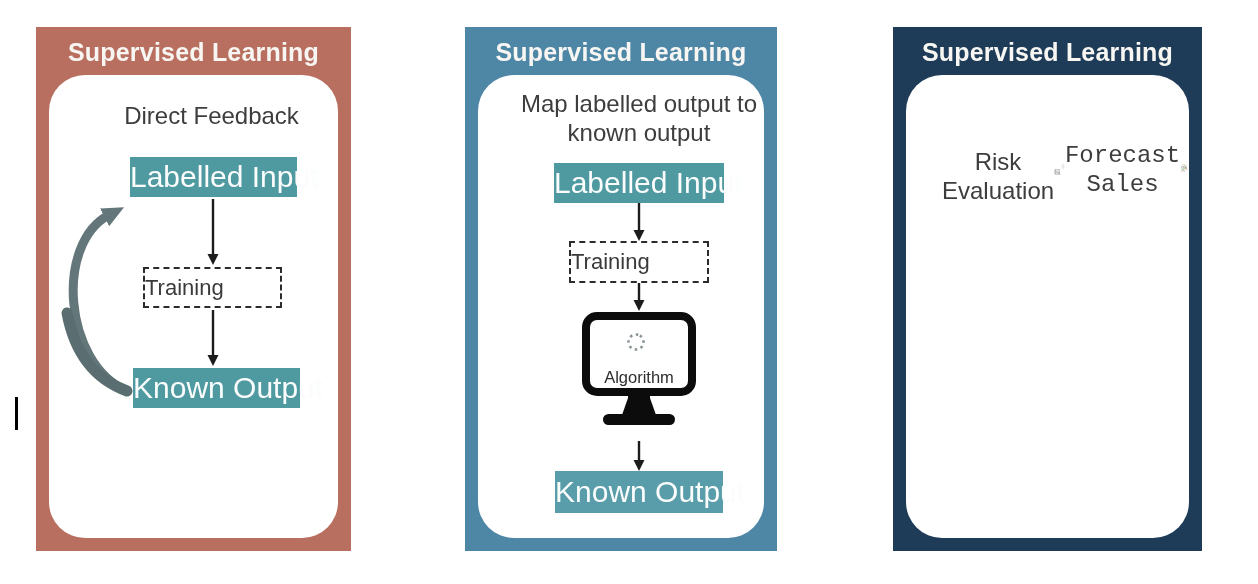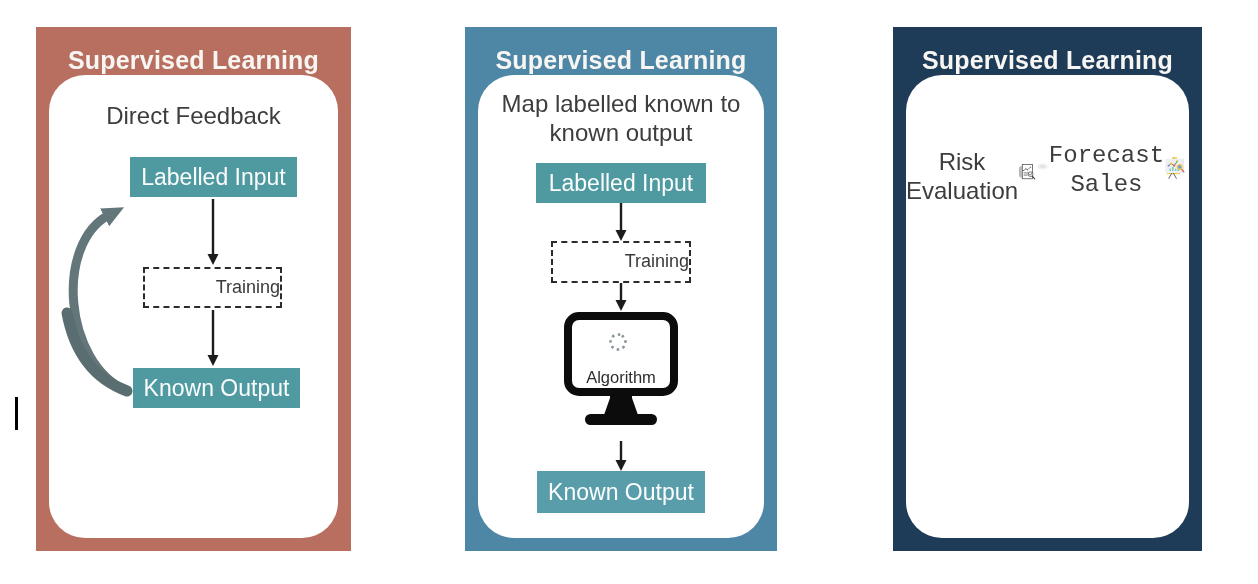--- a/index.html
+++ b/index.html
@@ -5,34 +5,34 @@
   html,body{margin:0;padding:0;background:#fff;}
   .canvas{position:relative;width:1258px;height:584px;background:#ffffff;overflow:hidden;
           font-family:"Liberation Sans", sans-serif;}
   .cursor-artifact{position:absolute;left:15px;top:397px;width:3px;height:33px;background:#000;}
 
   .panel{position:absolute;top:27px;height:524px;}
   .panel-1{left:36px;width:315px;background:#b96f5f;}
   .panel-2{left:465px;width:312px;background:#4e86a6;}
   .panel-3{left:893px;width:309px;background:#1e3c58;}
 
-  .panel-title{margin:8px;padding-top:11px;text-align:center;font-size:25px;font-weight:600;
+  .panel-title{margin:0;padding-top:11px;text-align:center;font-size:25px;font-weight:600;
                letter-spacing:.2px;color:#f7f6f3;}
   .inner{position:absolute;left:13px;right:13px;top:48px;bottom:13px;background:#ffffff;
-         border-radius:36px;}
+         border-radius:36px;padding-left:36px;}
 
   .heading{text-align:center;font-size:24px;font-weight:500;color:#3d3d3d;line-height:29px;}
   .p1-heading{margin-top:26px;}
   .p2-heading{margin-top:14px;}
 
-  .node{background:#4f99a1;color:#fbfdfd;font-size:23px;text-align:center;line-height:40px;
+  .node{background:#4f99a1;color:#fbfdfd;font-size:30px;text-align:right;line-height:40px;
         white-space:nowrap;}
   .node-light{background:#5a9daa;}
-  .dashed{border:2px dashed #2b2b2b;background:#fff;color:#3a3a3a;font-size:18px;
-          text-align:right;line-height:37px;box-sizing:border-box;}
+  .dashed{border:2px dashed #2b2b2b;background:#fff;color:#3a3a3a;font-size:22px;
+          text-align:left;line-height:37px;box-sizing:border-box;}
 
   
   .flow1{position:absolute;left:0;top:0;right:0;bottom:0;}
   .f1-input{position:absolute;left:81px;top:82px;width:167px;height:40px;}
   .f1-arrow1{position:absolute;left:157px;top:124px;}
   .f1-training{position:absolute;left:94px;top:192px;width:139px;height:41px;line-height:37px;}
   .f1-arrow2{position:absolute;left:157px;top:235px;}
   .f1-output{position:absolute;left:84px;top:293px;width:167px;height:40px;}
   .loop-svg{position:absolute;left:0;top:0;}
 
@@ -93,21 +93,21 @@
 
         <div class="node f1-output">Known Output</div>
       </div>
     </div>
   </section>
 
   <section class="panel panel-2">
     <h2 class="panel-title">Supervised Learning</h2>
     <div class="inner">
       <div class="heading p2-heading">
-        <div>Map labelled known to</div>
+        <div>Map labelled output to</div>
         <div>known output</div>
       </div>
 
       <div class="flow2">
 
         <div class="node f2-input">Labelled Input</div>
 
         <svg width="14" height="38" viewBox="0 0 14 38">
           <line x1="7" y1="0" x2="7" y2="27" stroke="#1c1c1c" stroke-width="2.4"></line>
           <polygon points="1.5,27 12.5,27 7,38" fill="#1c1c1c"></polygon>

